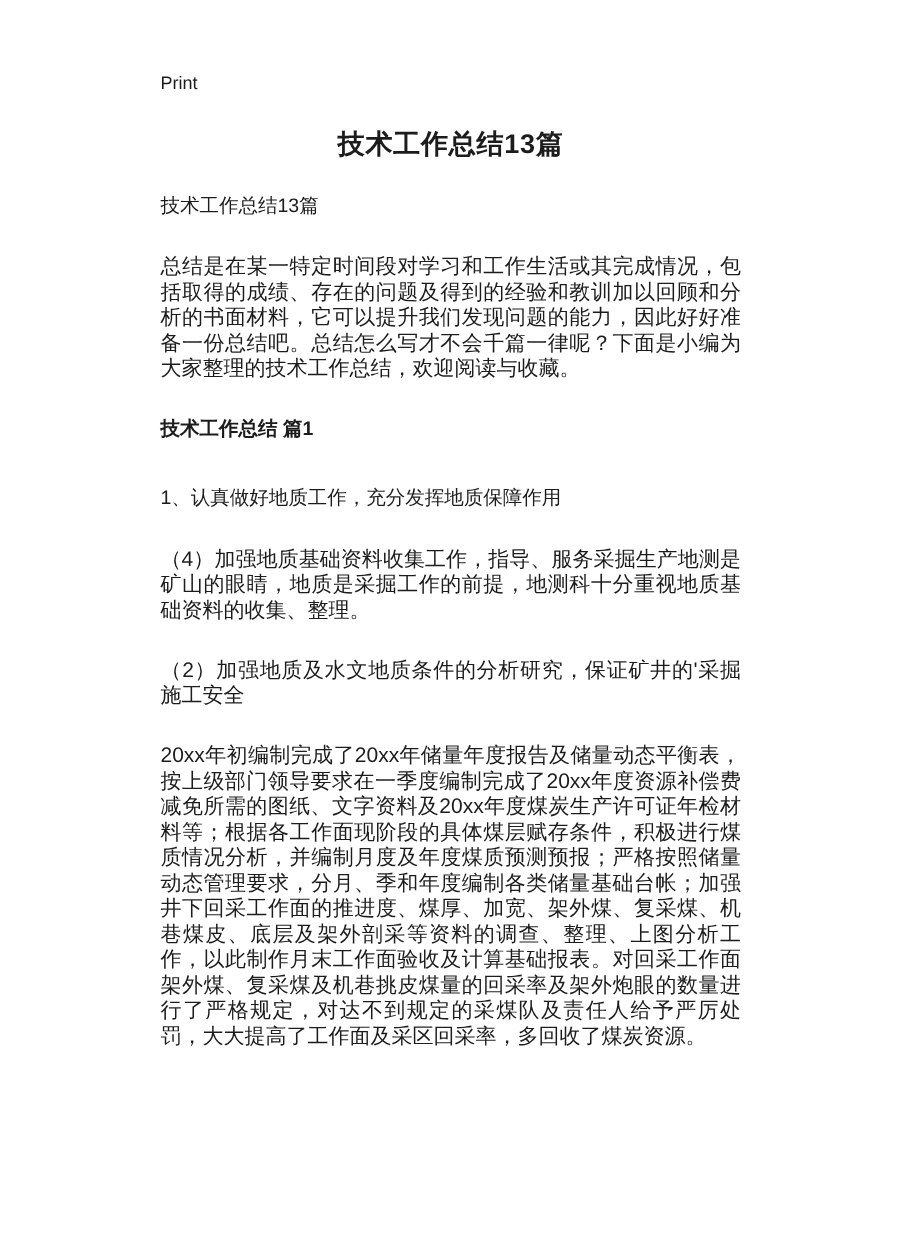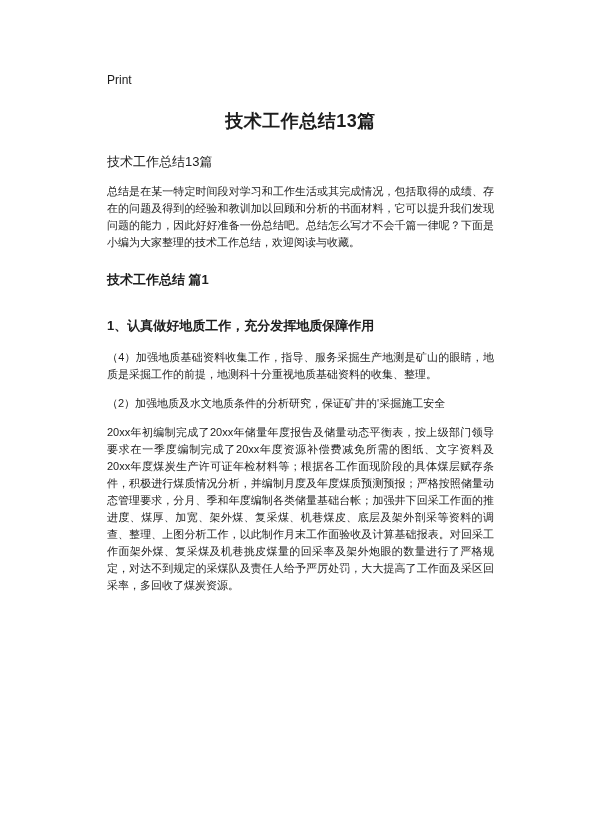--- a/index.html
+++ b/index.html
@@ -4,54 +4,54 @@
 <style>
   * { box-sizing: border-box; }
   html, body { margin: 0; padding: 0; background: #ffffff; }
   .page {
     width: 496px;
     min-height: 828px;
     margin: 0 auto;
     background: #ffffff;
     color: #1c1c1c;
     font-family: "Liberation Sans", "DejaVu Sans", sans-serif;
-    padding: 70px 54px 40px 55px;
+    padding: 46px 54px 40px 55px;
   }
   .print-label {
     font-size: 12px;
     color: #1c1c1c;
     margin: 0 0 16px 0;
     cursor: pointer;
     display: inline-block;
   }
   .doc-title {
     font-size: 18px;
     font-weight: bold;
     text-align: center;
     margin: 6px 0 20px 0;
     letter-spacing: 0.5px;
   }
   .doc-subtitle {
     font-size: 13px;
     margin: 0 0 12px 0;
   }
   .para {
-    font-size: 11px;
+    font-size: 14px;
     line-height: 17px;
     text-align: justify;
-    margin: 12px 0;
+    margin: 23px 0;
   }
   .section-heading {
     font-size: 13px;
     font-weight: bold;
     margin: 20px 0 28px 0;
   }
   .sub-heading {
     font-size: 13px;
-    font-weight: bold;
+    font-weight: normal;
     margin: 16px 0 14px 0;
   }
 </style>
 </head>
 <body>
 
 <div class="page">
 
   <div class="print-label">Print</div>
 

